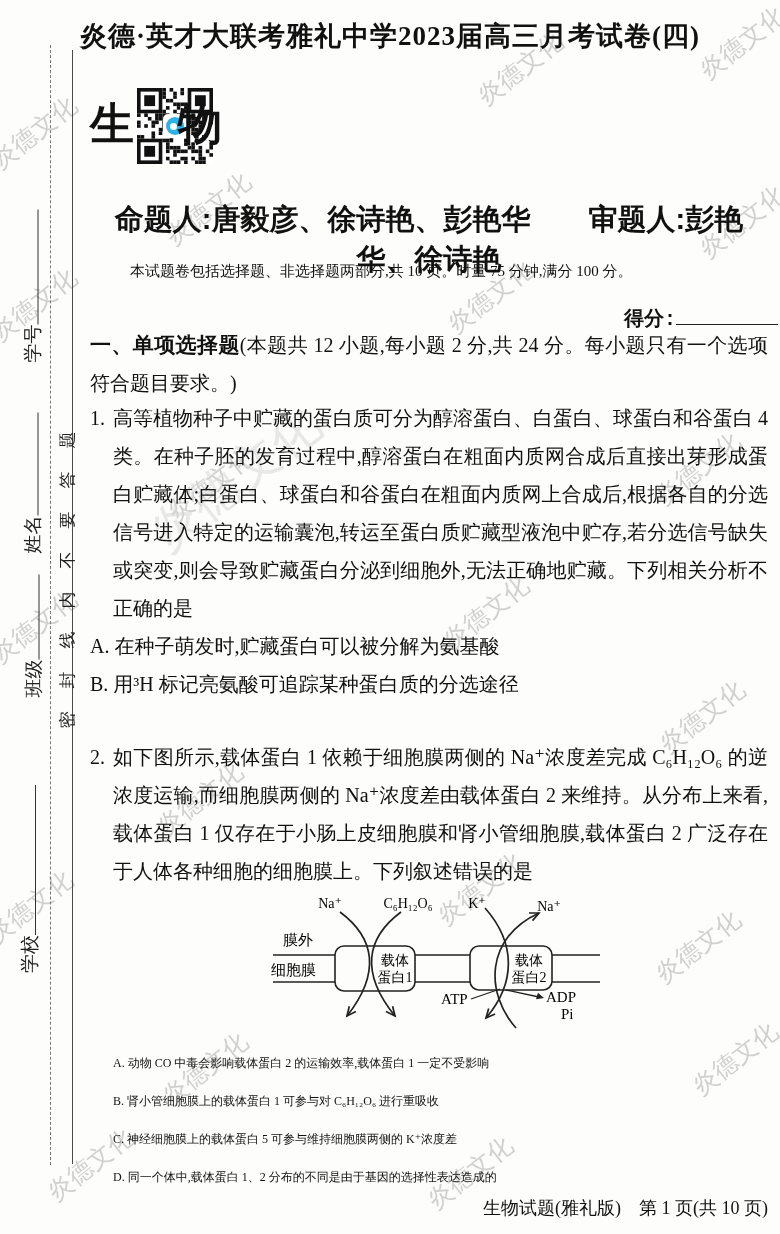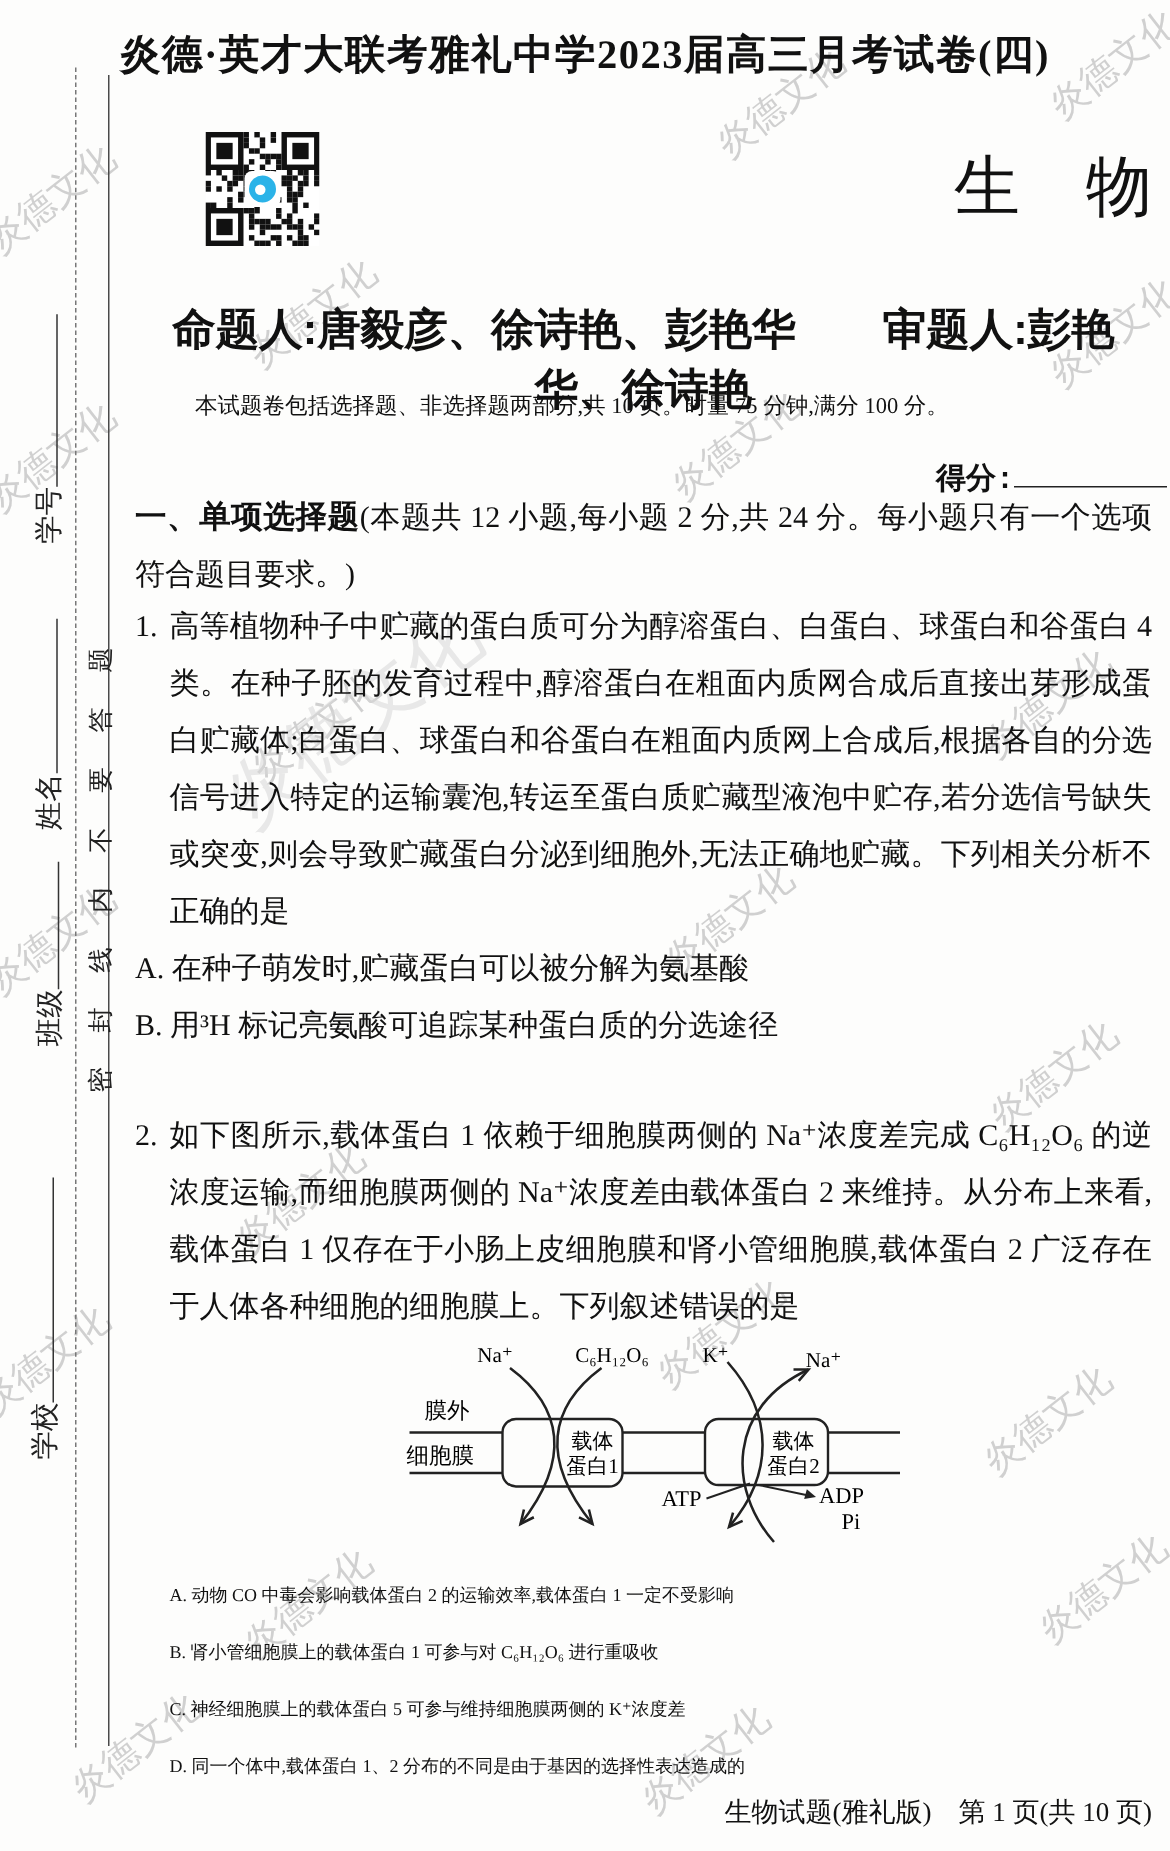--- a/index.html
+++ b/index.html
@@ -6,22 +6,22 @@
   .page{
     position:relative;width:780px;height:1234px;background:#fdfdfc;overflow:hidden;
     font-family:"Liberation Serif","DejaVu Serif",serif;color:#111;margin:0 auto;
   }
   .wm{position:absolute;color:#c6c6c6;opacity:.8;font-size:25px;white-space:nowrap;
       transform:rotate(-38deg);font-family:"Liberation Sans",sans-serif;pointer-events:none;}
   .wm.big{font-size:50px;color:#d8d8d8;opacity:.55;}
   .header-title{position:absolute;top:18px;left:60px;width:660px;text-align:center;
       font-size:27px;font-weight:bold;letter-spacing:1px;font-family:"Liberation Serif",serif;}
   .qr{position:absolute;left:137px;top:88px;width:76px;height:76px;}
-  .subject-title{position:absolute;top:95px;left:90px;width:678px;text-align:right;
-      font-size:44px;font-weight:normal;font-family:"Liberation Sans",sans-serif;}
+  .subject-title{position:absolute;top:95px;left:90px;width:678px;text-align:left;
+      font-size:44px;font-weight:bold;font-family:"Liberation Sans",sans-serif;}
   .authors{position:absolute;top:200px;left:90px;width:678px;text-align:center;
       font-size:29px;font-weight:bold;font-family:"Liberation Sans",sans-serif;}
   .intro{position:absolute;top:252px;left:90px;width:678px;font-size:15px;line-height:38px;
       text-indent:40px;text-align:justify;}
   .score{position:absolute;top:304px;left:624px;font-size:20px;font-weight:bold;
       font-family:Liberation Mono, monospace;}
   .score .blank{display:inline-block;width:102px;border-bottom:1.6px solid #222;height:20px;}
   .section-heading{position:absolute;top:326px;left:90px;width:678px;font-size:20px;
       line-height:38px;text-align:justify;}
   .section-heading .b{font-weight:bold;font-family:"Liberation Sans",sans-serif;font-size:21px;}

